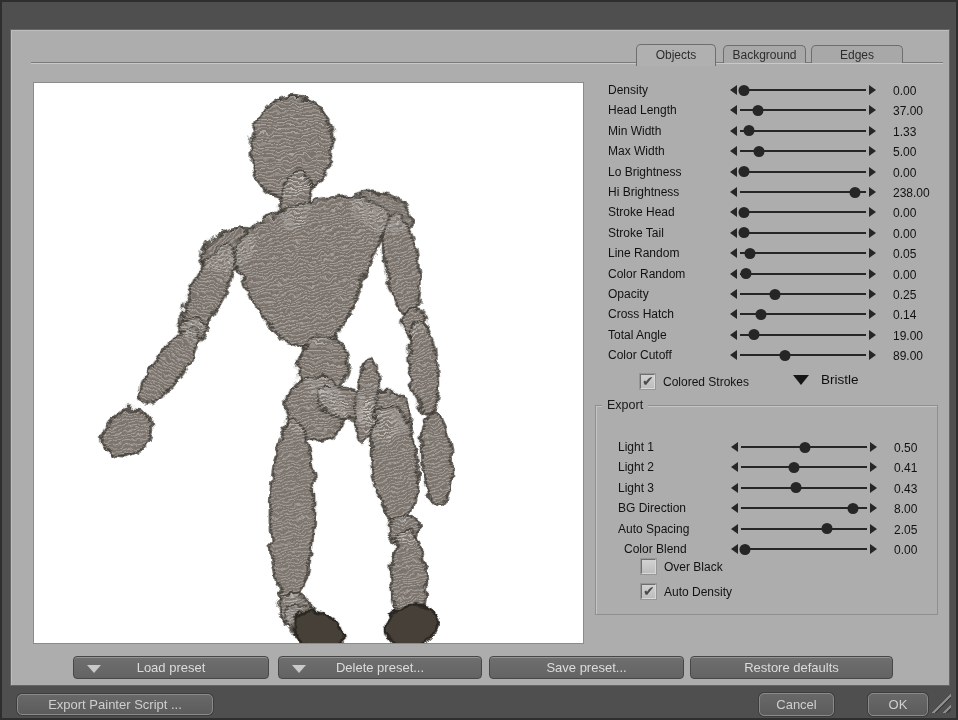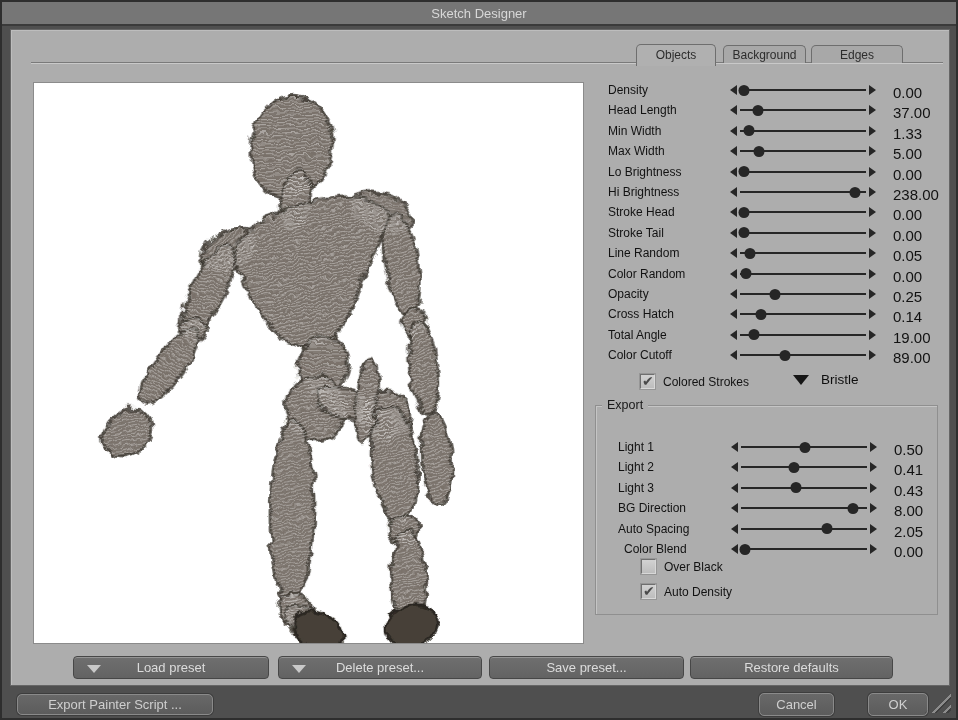--- a/index.html
+++ b/index.html
@@ -16,21 +16,21 @@
   .tab{position:absolute;top:15px;height:18px;background:#a8a8a8;border:1px solid #6e6e6e;border-bottom:none;
     border-radius:5px 5px 0 0;text-align:center;font-size:12px;line-height:18px;color:#2d2d2d;cursor:default;}
   .tab.active{top:14px;height:22px;background:#b0b0b0;z-index:3;line-height:20px;}
   
   .preview{position:absolute;left:22px;top:52px;width:551px;height:562px;background:var(--preview,#fff);
     border:1px solid #8b8b8b;overflow:hidden;}
   .preview svg{display:block;width:549px;height:560px;}
   
   .srow{position:absolute;left:0;height:20px;width:940px;}
   .slabel{position:absolute;top:3px;font-size:12px;color:#121212;white-space:nowrap;}
-  .svalue{position:absolute;top:4px;font-size:15px;color:#121212;white-space:nowrap;}
+  .svalue{position:absolute;top:4px;font-size:12px;color:#121212;white-space:nowrap;}
   .slider{position:absolute;top:0;width:146px;height:20px;display:flex;align-items:center;}
   .arr{width:0;height:0;border-top:5px solid transparent;border-bottom:5px solid transparent;}
   .arr.l{border-right:7px solid #262626;}
   .arr.r{border-left:7px solid #262626;}
   .track{position:relative;flex:1;height:2px;background:#262626;margin:0 3px;}
   .knob{position:absolute;top:-4.5px;width:11px;height:11px;border-radius:50%;background:#262626;
     transform:translateX(-5.5px);}
   
   .cbrow{position:absolute;height:18px;}
   .cb{position:absolute;left:0;top:0;width:15px;height:15px;background:linear-gradient(#d2d2d2,#bdbdbd);
@@ -57,23 +57,20 @@
     border:1px solid #8a8a8a;border-radius:5px;box-shadow:0 0 0 1px #3d3d3d;
     color:#cfcfcf;font-size:13px;display:flex;align-items:center;justify-content:center;cursor:default;}
   .grip{position:absolute;right:5px;bottom:5px;width:26px;height:22px;
     background:repeating-linear-gradient(135deg,transparent 0 4px,#8c8c8c 4px 6px,#3f3f3f 6px 8px);
     clip-path:polygon(100% 0,100% 100%,0 100%);cursor:nwse-resize;}
 </style>
 </head>
 <body>
 
 <div class="window">
-  <div class="titlebar">
-    <span>Sketch Designer</span>
-  </div>
 
   <div class="panel">
     <div class="tabline"></div>
     <div id="tabs">
         <div class="tab active" style="left: 625px; width: 80px;"><span>Objects</span></div>
         <div class="tab" style="left: 712px; width: 83px;"><span>Background</span></div>
         <div class="tab" style="left: 800px; width: 92px;"><span>Edges</span></div>
       </div>
 
     <div class="preview">

